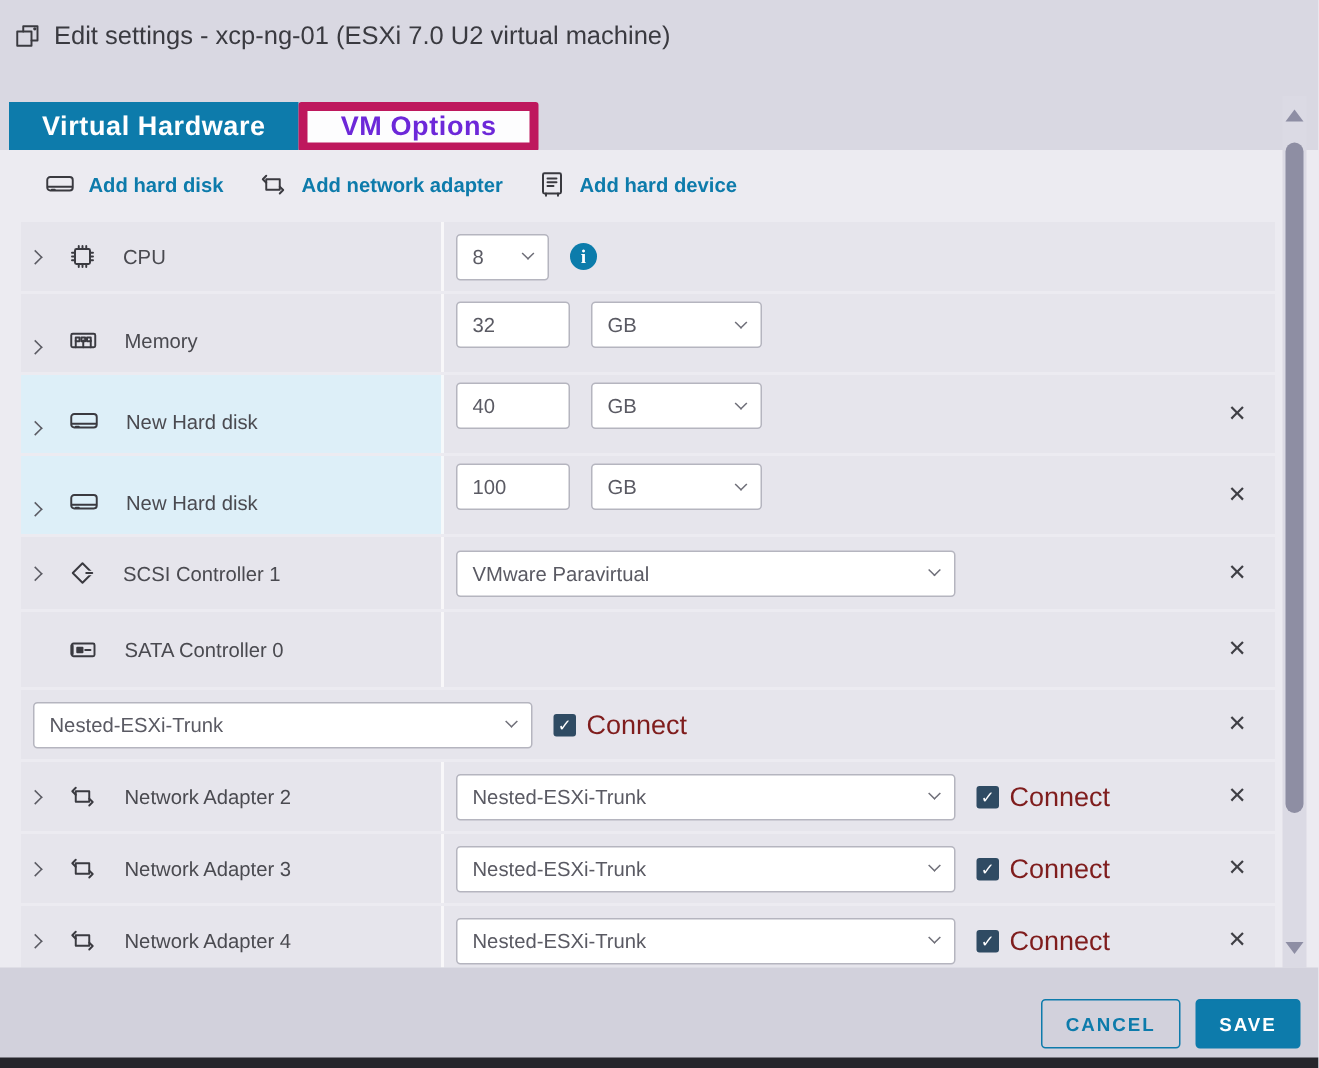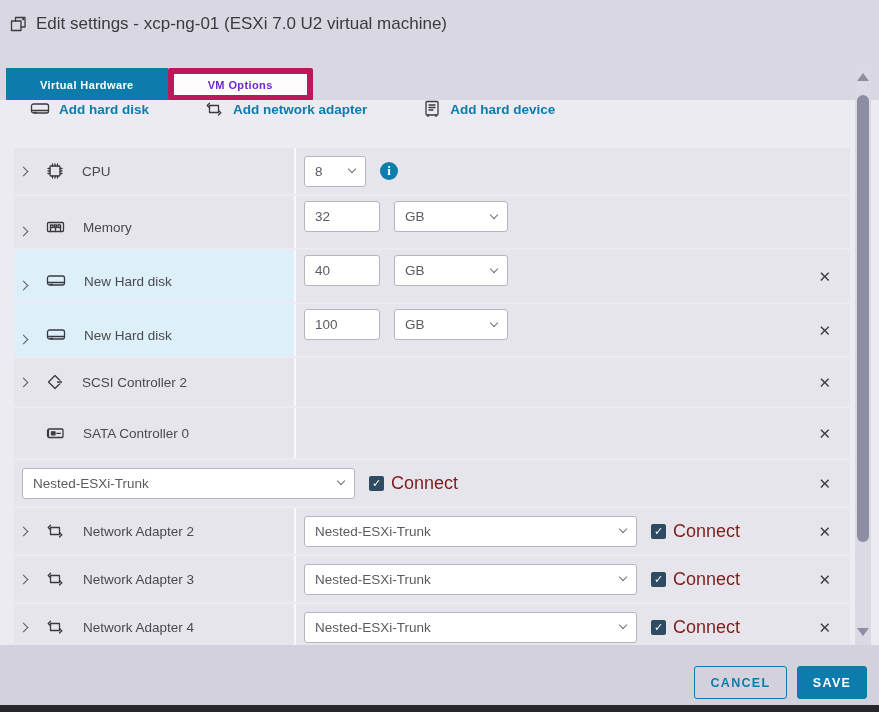--- a/index.html
+++ b/index.html
@@ -7,28 +7,28 @@
   body {
     width:879px; height:712px; position:relative; overflow:hidden;
     font-family:"Liberation Sans", sans-serif;
     background:#ecebf1;
   }
   
   .band-top { position:absolute; top:0; left:0; width:879px; height:100px; background:#d9d8e2; }
   .title-row { position:absolute; top:14px; left:10px; display:flex; align-items:center; gap:9px; }
   .title-text { font-size:17px; color:#3a3a40; }
   .tabs { position:absolute; top:68px; left:6px; display:flex; }
-  .tab { height:33px; padding:0 34px; display:flex; align-items:center;
-         font-size:11px; font-weight:bold; letter-spacing:.4px; cursor:pointer; }
+  .tab { height:33px; padding:0 22px; display:flex; align-items:center;
+         font-size:18px; font-weight:bold; letter-spacing:.4px; cursor:pointer; }
   .tab.active { background:#0d7bab; color:#ffffff; }
   .tab.inactive { background:#fdfdfe; color:#6d28d9; border:6px solid #be185d; border-radius:2px; }
 
   
   .content { position:absolute; top:100px; left:0; width:879px; height:545px; background:#ecebf1; overflow:hidden; }
-  .addbar { position:absolute; top:0; left:30px; display:flex; gap:56px; }
+  .addbar { position:absolute; top:14px; left:30px; display:flex; gap:24px; }
   .addlink { display:flex; align-items:center; gap:9px; color:#0d7bab; font-size:13.5px; font-weight:bold; cursor:pointer; }
 
   .table { position:absolute; top:48px; left:14px; width:836px; }
   .row { display:flex; margin-bottom:2px; background:#e6e5ec; position:relative; }
   .h46 { height:46px; } .h52 { height:52px; } .h48 { height:48px; } .h50 { height:50px; }
   .label-cell { width:282px; flex:0 0 282px; display:flex; align-items:center; gap:18px;
                 padding-left:6px; font-size:13.5px; color:#4a4a50;
                 border-right:2px solid rgba(250,250,252,.85); }
   .row.tall .label-cell { align-items:flex-end; padding-bottom:13px; }
   .label-cell.hl { background:#ddeff8; }
@@ -232,23 +232,27 @@
     <div class="row h48">
       <div class="label-cell">
         <span class="chev"></span>
         <span class="icon">
           <svg width="18" height="18" viewBox="0 0 18 18">
             <path d="M9 2.5 L15.5 9 L9 15.5 L2.5 9 Z"></path>
             <path d="M11.5 9 h5" stroke="#e6e5ec" stroke-width="3"></path>
             <path d="M11.5 9 h4"></path>
           </svg>
         </span>
-        <span>SCSI Controller 2</span>
-      </div>
-      <div class="value-cell">
+        <span>SCSI Controller 1</span>
+      </div>
+      <div class="value-cell">
+        <div class="select w333">
+          <span>VMware Paravirtual</span>
+          <span class="caret"></span>
+        </div>
         <span class="xbtn">✕</span>
       </div>
     </div>
 
     <div class="row h50">
       <div class="label-cell">
         <span class="chev hidden"></span>
         <span class="icon">
           <svg width="19" height="16" viewBox="0 0 19 16">
             <rect x="2" y="4" width="15" height="8.5" rx="1"></rect>

